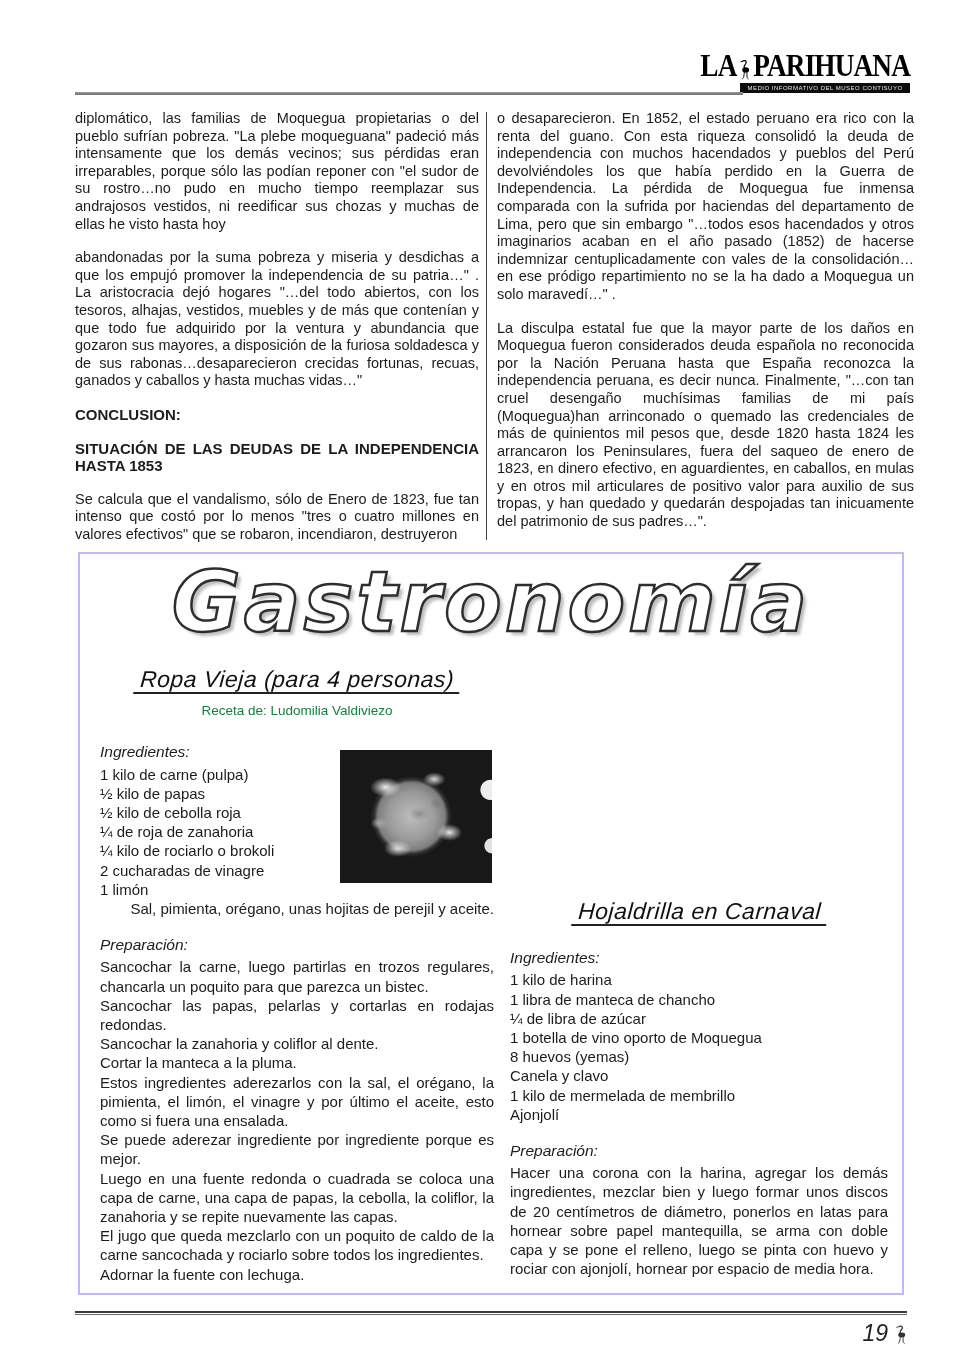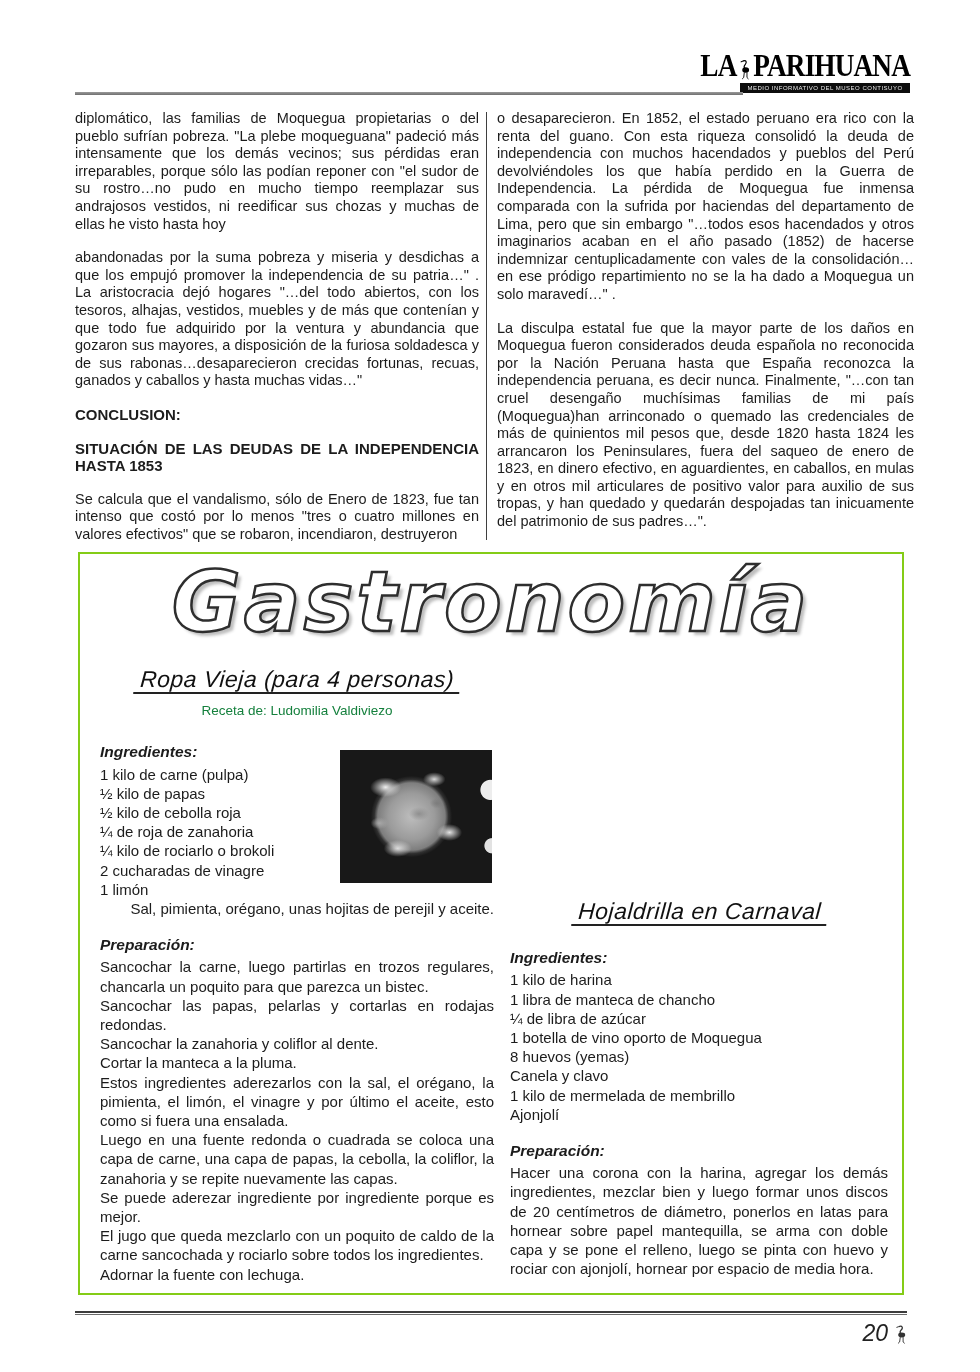--- a/index.html
+++ b/index.html
@@ -28,41 +28,41 @@
   .col{position:absolute;top:110px;font-size:14.5px;line-height:17.6px;text-align:justify;}
   .col-left{left:75px;width:404px;}
   .col-right{left:497px;width:417px;}
   .col p{margin:0 0 16px 0;}
   .col .head{font-weight:700;font-size:15px;text-align:left;margin:0 0 16px 0;}
   .col .head-justify{font-weight:700;font-size:15px;text-align:justify;margin:0 0 16px 0;}
   .col-divider{position:absolute;left:486px;top:112px;width:1px;height:428px;background:#3f3f3f;}
   
   .gastro-box{
     position:absolute;left:78px;top:552px;width:826px;height:743px;
-    border:2px solid #84cc16;box-sizing:border-box;background:#fff;
+    border:2px solid #c4b5fd;box-sizing:border-box;background:#fff;
   }
   .gastro-title{
     position:absolute;top:2px;left:0;width:100%;text-align:center;
     font-family:"DejaVu Sans",sans-serif;font-style:italic;font-weight:700;
     font-size:84px;letter-spacing:3px;color:#ffffff;
     -webkit-text-stroke:2.5px #2e2e2e;
     text-shadow:4px 4px 3px rgba(40,40,40,.30);
     line-height:1.1;white-space:nowrap;
   }
   .recipe{position:absolute;font-size:15px;line-height:19.2px;}
   .recipe1{left:20px;top:116px;width:394px;}
   .recipe2{left:430px;top:348px;width:378px;}
   .recipe-title-wrap{text-align:center;}
   .recipe-title{
     display:inline-block;font-style:italic;font-size:23px;font-weight:500;
     color:#111;border-bottom:2px solid #222;padding:0 6px 3px 6px;
     letter-spacing:.5px;transform:skewX(-4deg);
   }
   .recipe-byline{text-align:center;font-size:13.5px;margin-top:7px;color:#15803d;}
-  .sub-label{font-weight:700;font-style:italic;font-size:15.5px;margin:0 0 3px 0;}
+  .sub-label{font-weight:400;font-style:italic;font-size:15.5px;margin:0 0 3px 0;}
   .ing-row{position:relative;margin-top:22px;}
   .ing-list div{white-space:nowrap;}
   .steps div{text-align:justify;}
   .salt-line{margin-top:0;text-align:right;}
   .prep-block{margin-top:17px;}
   .prep-par{text-align:justify;margin-top:2px;}
   
   .dish-photo{
     position:absolute;right:2px;top:8px;width:152px;height:133px;
     background-color:#161616;
@@ -148,22 +148,22 @@
     <div class="salt-line">Sal, pimienta, orégano, unas hojitas de perejil y aceite.</div>
 
     <div class="prep-block">
       <div class="sub-label">Preparación:</div>
       <div class="steps">
         <div>Sancochar la carne, luego partirlas en trozos regulares, chancarla un poquito para que parezca un bistec.</div>
         <div>Sancochar las papas, pelarlas y cortarlas en rodajas redondas.</div>
         <div>Sancochar la zanahoria y coliflor al dente.</div>
         <div>Cortar la manteca a la pluma.</div>
         <div>Estos ingredientes aderezarlos con la sal, el orégano, la pimienta, el limón, el vinagre y por último el aceite, esto como si fuera una ensalada.</div>
+        <div>Se puede aderezar ingrediente por ingrediente porque es mejor.</div>
         <div>Luego en una fuente redonda o cuadrada se coloca una capa de carne, una capa de papas, la cebolla, la coliflor, la zanahoria y se repite nuevamente las capas.</div>
-        <div>Se puede aderezar ingrediente por ingrediente porque es mejor.</div>
         <div>El jugo que queda mezclarlo con un poquito de caldo de la carne sancochada y rociarlo sobre todos los ingredientes.</div>
         <div>Adornar la fuente con lechuga.</div>
       </div>
     </div>
   </div>
 
   <div class="recipe recipe2">
     <div class="recipe-title-wrap">
       <span class="recipe-title">Hojaldrilla en Carnaval</span>
     </div>
@@ -184,21 +184,21 @@
 
     <div class="prep-block">
       <div class="sub-label">Preparación:</div>
       <div class="prep-par">Hacer una corona con la harina, agregar los demás ingredientes, mezclar bien y luego formar unos discos de 20 centímetros de diámetro, ponerlos en latas para hornear sobre papel mantequilla, se arma con doble capa y se pone el relleno, luego se pinta con huevo y rociar con ajonjolí, hornear por espacio de media hora.</div>
     </div>
   </div>
 </div>
 
 <div class="footer-rule"></div>
 <div class="page-number">
-  <span>20</span>
+  <span>19</span>
   <span class="footer-flamingo">
     <svg viewBox="0 0 20 28" width="14" height="20">
       <path d="M7 2 C12 0 13 4 10.5 6.5 C8.5 8.5 8 10 9.5 11.5" fill="none" stroke="#333" stroke-width="1.8"></path>
       <path d="M7 2 L3.5 3.2" stroke="#333" stroke-width="1.4" fill="none"></path>
       <ellipse cx="11" cy="14" rx="5" ry="3.4" fill="#333"></ellipse>
       <path d="M9 17 L8 24 M13 17 L13 24 M8 24 l-2.3 2 M13 24 l2.3 2" stroke="#333" stroke-width="1.3" fill="none"></path>
     </svg>
   </span>
 </div>
 

